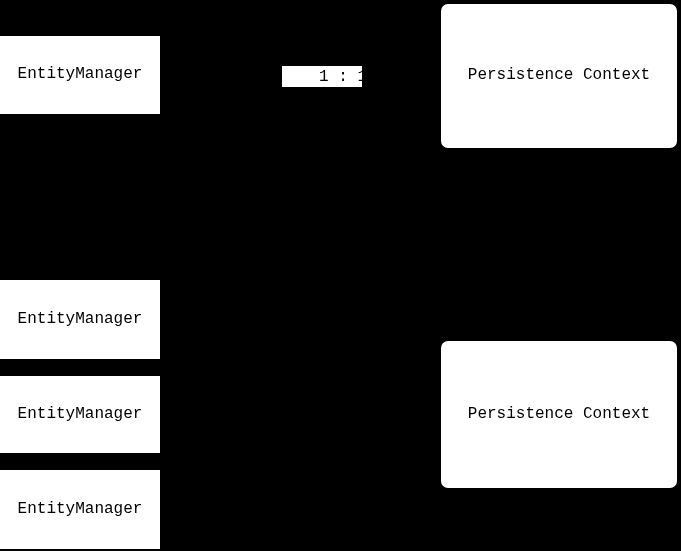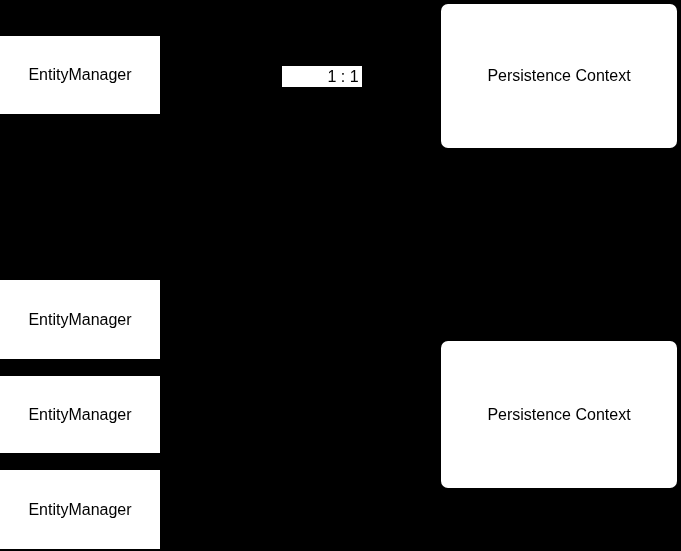--- a/index.html
+++ b/index.html
@@ -6,21 +6,21 @@
     margin: 0;
     padding: 0;
     background: #000000;
   }
   .canvas {
     position: relative;
     width: 681px;
     height: 551px;
     background: #000000;
     overflow: hidden;
-    font-family: Liberation Sans, sans-serif;
+    font-family: Liberation Mono, monospace;
   }
   .node {
     position: absolute;
     background: #ffffff;
     color: #000000;
     display: flex;
     align-items: center;
     justify-content: center;
     font-size: 16px;
     line-height: 1.2;

